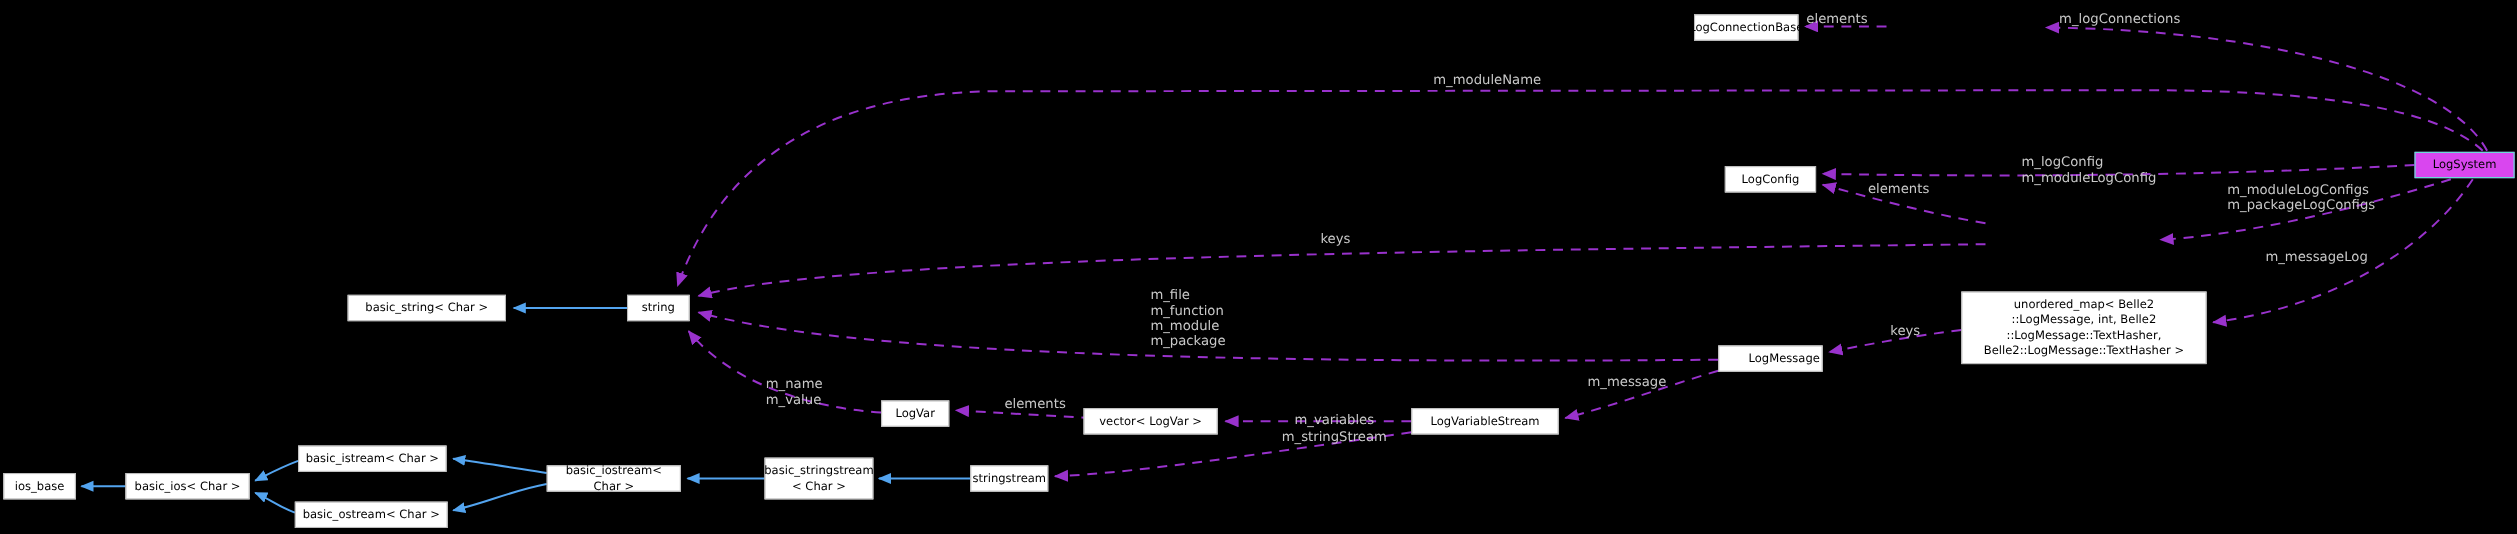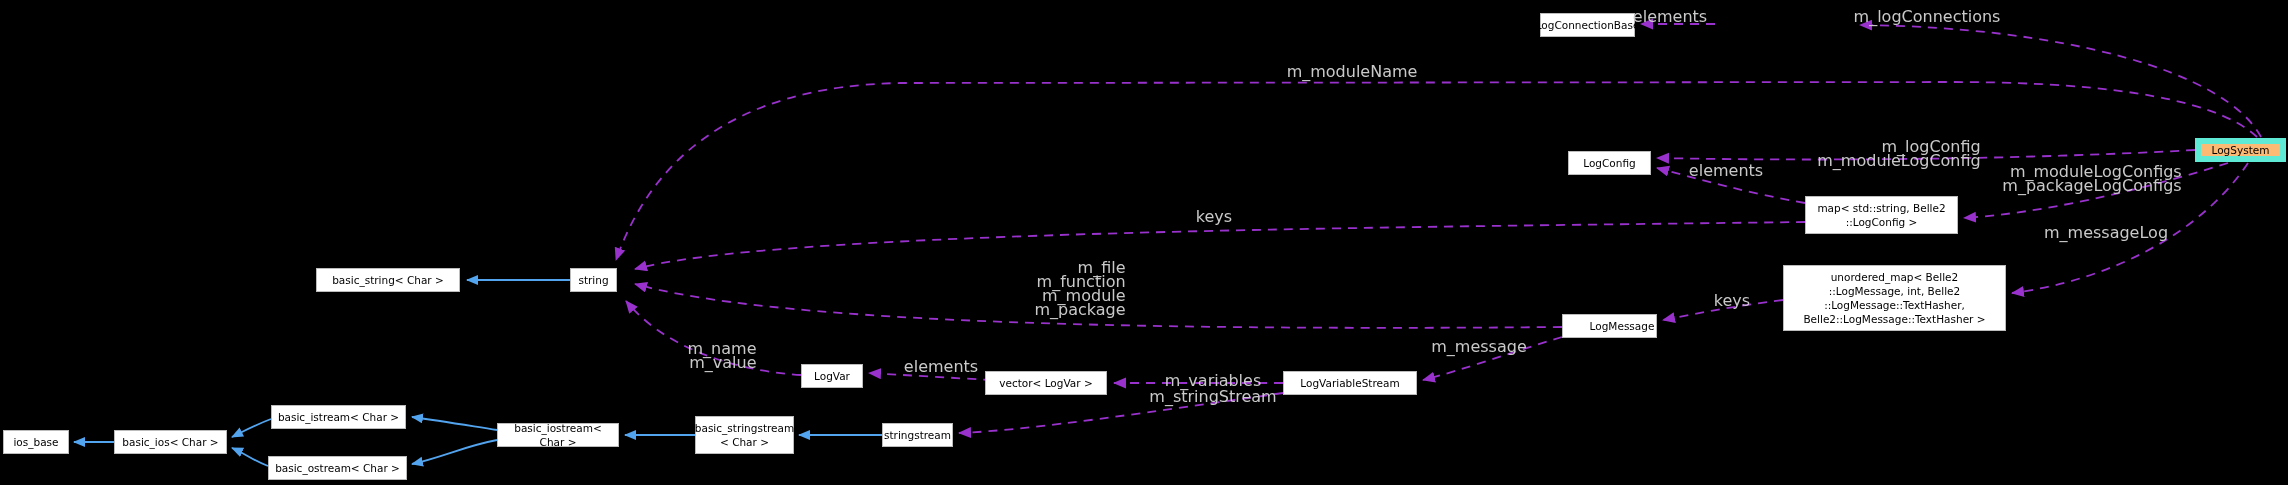--- a/index.html
+++ b/index.html
@@ -20,31 +20,31 @@
     font-size:10.5px;
     line-height:14px;
     display:flex;align-items:center;justify-content:center;
     text-align:center;
     white-space:pre-line;
     z-index:2;
     padding:0 3px;
     cursor:pointer;
   }
   .node.highlight{
-    background:#fdba74;
-    border:6px solid #5eead4;
+    background:#d946ef;
+    border:1px solid #5eead4;
     cursor:default;
   }
   .edge-label{
     position:absolute;
     transform:translateX(-50%);
     color:#c9c9c9;
-    font-size:16px;
+    font-size:12px;
     line-height:14px;
-    text-align:right;
+    text-align:left;
     white-space:pre-line;
     z-index:3;
     pointer-events:none;
   }
 </style>
 </head>
 <body>
 
 <div id="canvas">
 
@@ -80,31 +80,29 @@
     <path d="M1562,337 C1512,352 1463,370 1423,380" stroke="#9932cc" stroke-width="1.8" stroke-dasharray="9,7" fill="none" marker-end="url(#arrow-p)"></path>
     <path d="M1283,383 L1114,383" stroke="#9932cc" stroke-width="1.8" stroke-dasharray="9,7" fill="none" marker-end="url(#arrow-p)"></path>
     <path d="M992,380 C953,378 904,375 869,373" stroke="#9932cc" stroke-width="1.8" stroke-dasharray="9,7" fill="none" marker-end="url(#arrow-p)"></path>
     <path d="M801,375 C725,370 660,343 626,301" stroke="#9932cc" stroke-width="1.8" stroke-dasharray="9,7" fill="none" marker-end="url(#arrow-p)"></path>
     <path d="M1283,393 C1155,411 1034,430 959,433" stroke="#9932cc" stroke-width="1.8" stroke-dasharray="9,7" fill="none" marker-end="url(#arrow-p)"></path>
   </svg>
 
   <div class="node" style="left:1540px;top:13px;width:95px;height:24px;">LogConnectionBase</div>
   <div class="node highlight" style="left:2195px;top:138px;width:91px;height:24px;">LogSystem</div>
   <div class="node" style="left:1568px;top:151px;width:83px;height:24px;">LogConfig</div>
-  <div class="node" style="left:1805px;top:196px;width:153px;height:38px;">map&lt; std::string, Belle2
-::LogConfig &gt;</div>
   <div class="node" style="left:1783px;top:265px;width:223px;height:66px;">unordered_map&lt; Belle2
 ::LogMessage, int, Belle2
 ::LogMessage::TextHasher,
 Belle2::LogMessage::TextHasher &gt;</div>
   <div class="node" style="left:1562px;top:314px;width:95px;height:24px;padding-left:28px;">LogMessage</div>
   <div class="node" style="left:1283px;top:371px;width:134px;height:24px;">LogVariableStream</div>
   <div class="node" style="left:960px;top:371px;width:122px;height:24px;margin-left:25px;">vector&lt; LogVar &gt;</div>
   <div class="node" style="left:801px;top:364px;width:62px;height:24px;">LogVar</div>
-  <div class="node" style="left:570px;top:268px;width:47px;height:24px;">string</div>
+  <div class="node" style="left:570px;top:268px;width:57px;height:24px;">string</div>
   <div class="node" style="left:316px;top:268px;width:144px;height:24px;">basic_string&lt; Char &gt;</div>
   <div class="node" style="left:882px;top:423px;width:71px;height:24px;">stringstream</div>
   <div class="node" style="left:695px;top:416px;width:99px;height:38px;">basic_stringstream
 &lt; Char &gt;</div>
   <div class="node" style="left:497px;top:423px;width:122px;height:24px;">basic_iostream&lt; Char &gt;</div>
   <div class="node" style="left:271px;top:405px;width:135px;height:24px;">basic_istream&lt; Char &gt;</div>
   <div class="node" style="left:268px;top:456px;width:139px;height:24px;">basic_ostream&lt; Char &gt;</div>
   <div class="node" style="left:114px;top:430px;width:113px;height:24px;">basic_ios&lt; Char &gt;</div>
   <div class="node" style="left:3px;top:430px;width:66px;height:24px;">ios_base</div>
 

